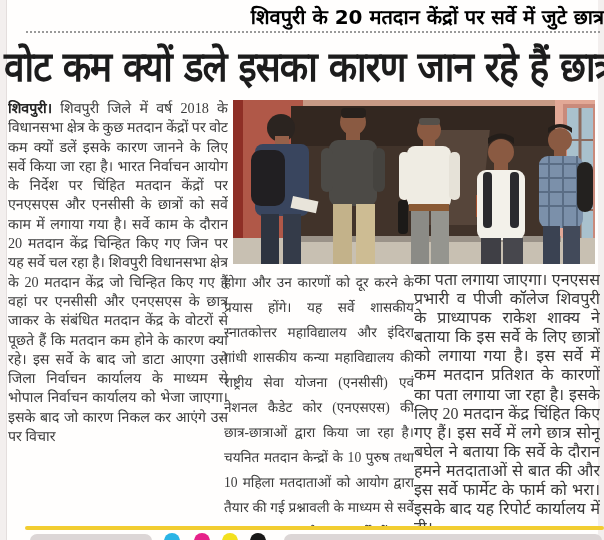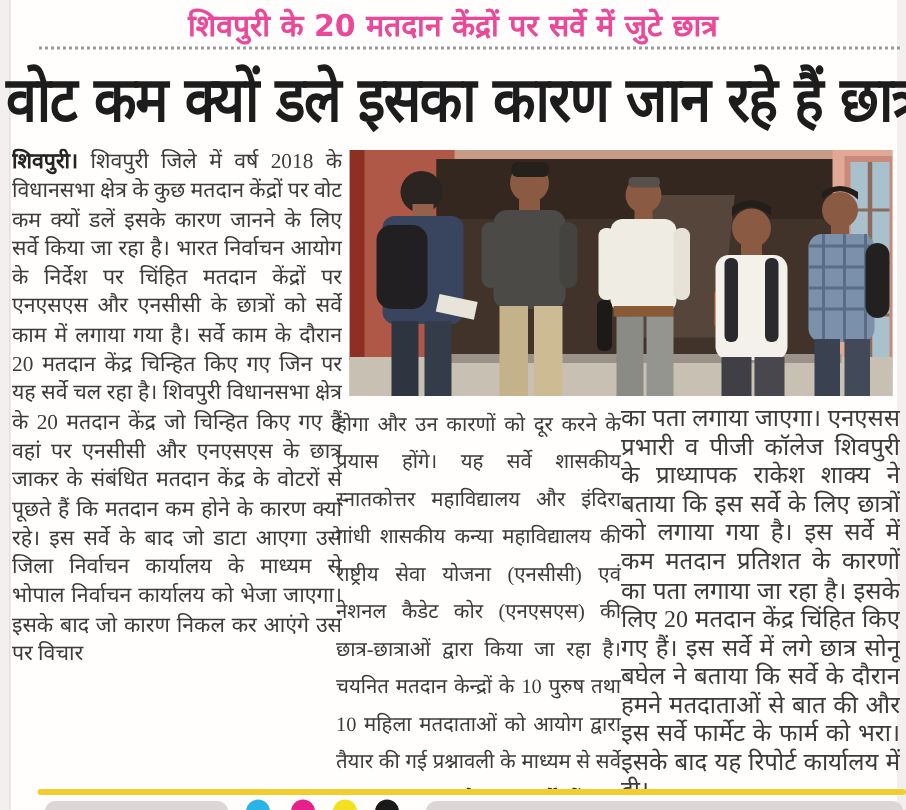--- a/index.html
+++ b/index.html
@@ -8,22 +8,22 @@
     background:#fdfcfa;
     font-family:"DejaVu Sans","Liberation Sans",sans-serif;
   }
   .page{position:absolute;inset:0;background:#fffefd;}
   .edge{position:absolute;top:0;bottom:0;width:6px;background:#f3efee;}
   .edge.left{left:0;border-right:1px solid #e4dedd;}
   .edge.right{right:0;}
 
   .kicker{
     position:absolute;top:3px;left:0;right:0;
-    text-align:center;
-    color:#ec4899;font-size:20px;font-weight:700;
+    text-align:right;
+    color:#000000;font-size:20px;font-weight:700;
     letter-spacing:0px;
   }
   .dotted-rule{
     position:absolute;top:31px;left:26px;right:4px;height:0;
     border-top:2px dotted #9a9a9a;
   }
   .headline{
     position:absolute;top:36px;left:4px;right:4px;height:58px;
     text-align:center;
     color:#1c1c1c;font-size:37px;font-weight:700;

